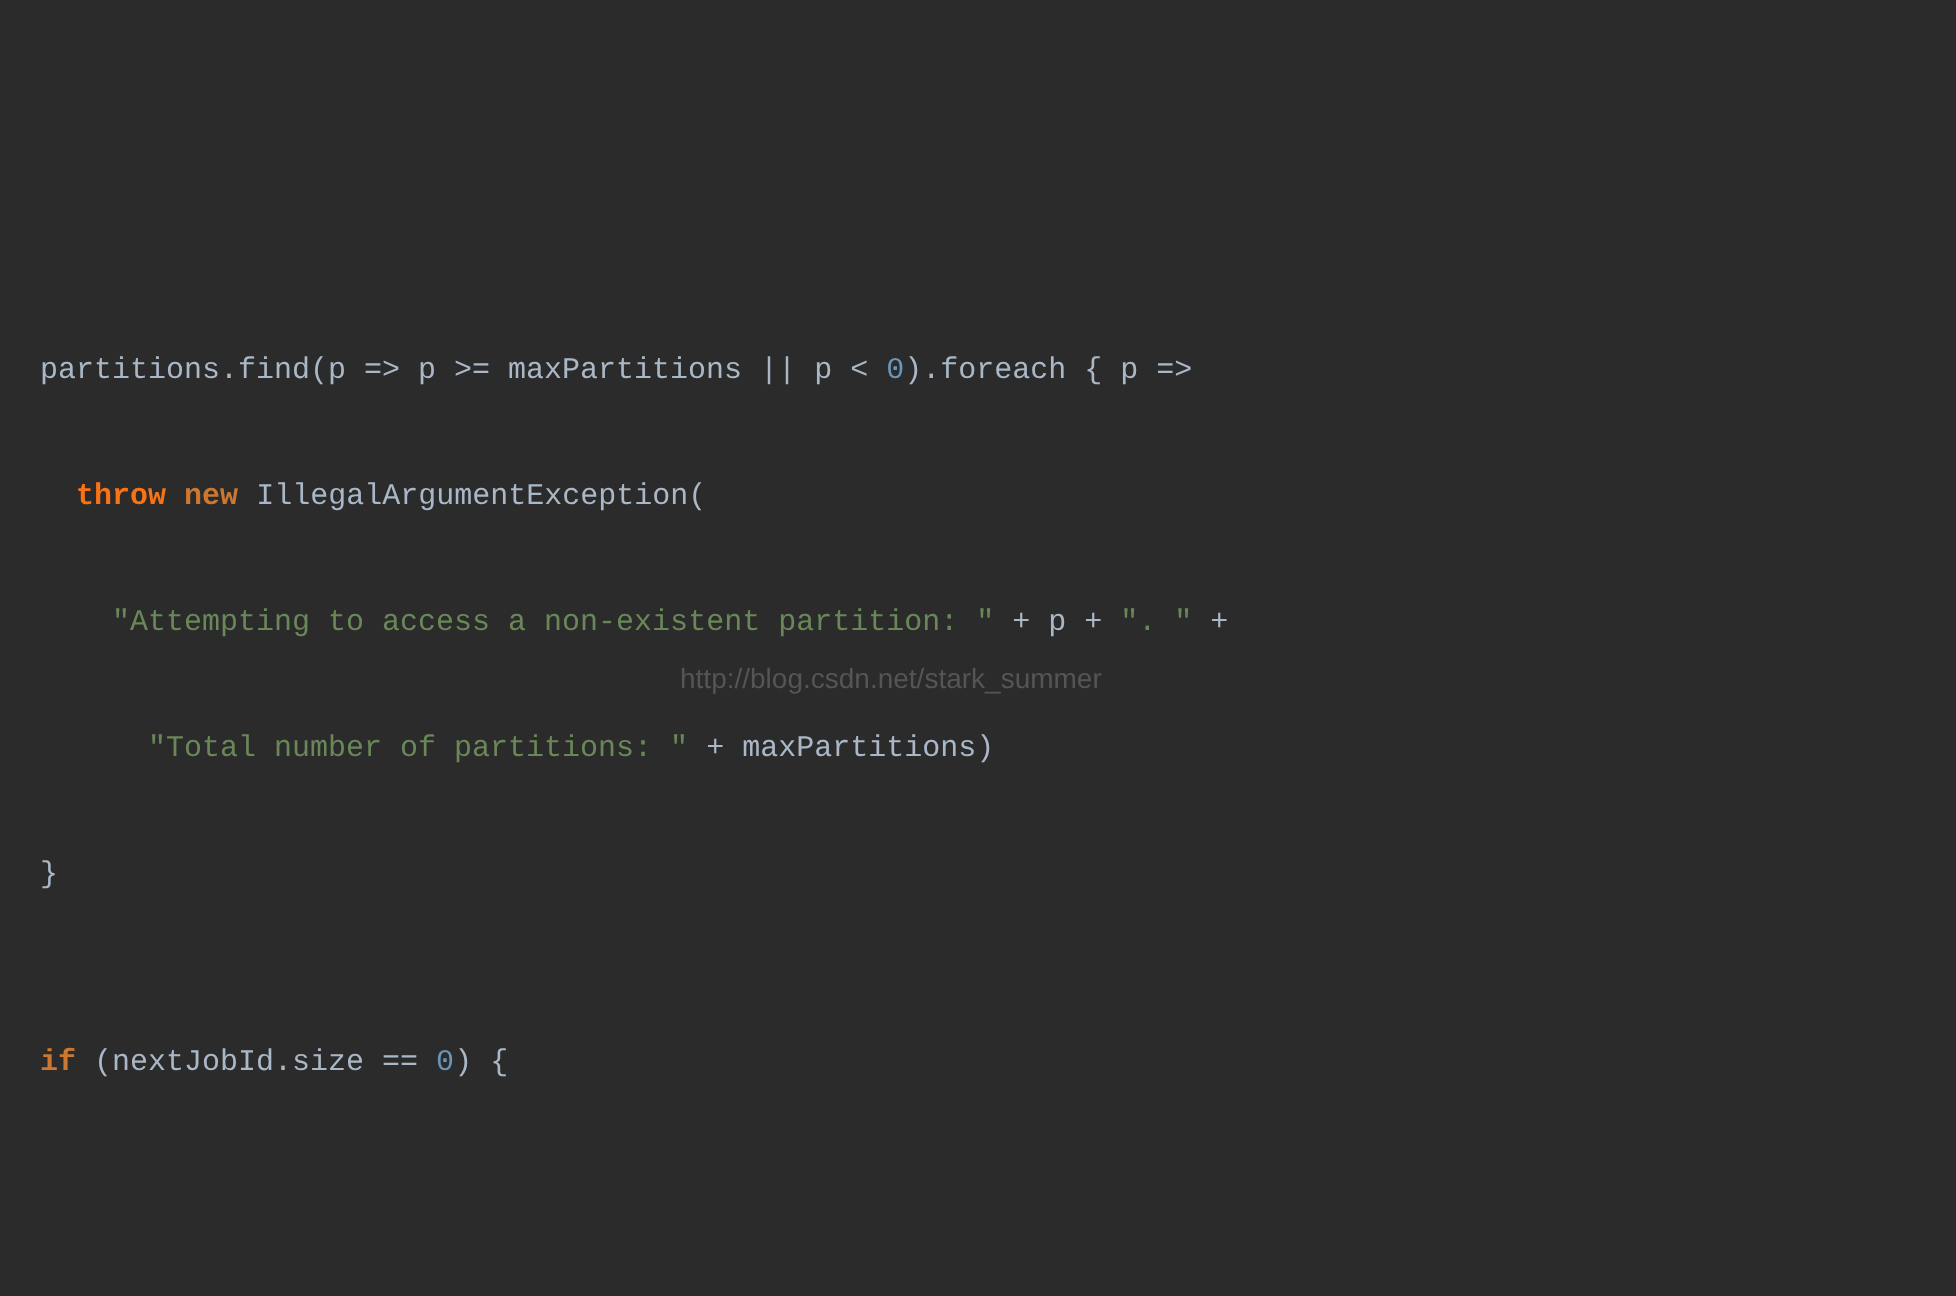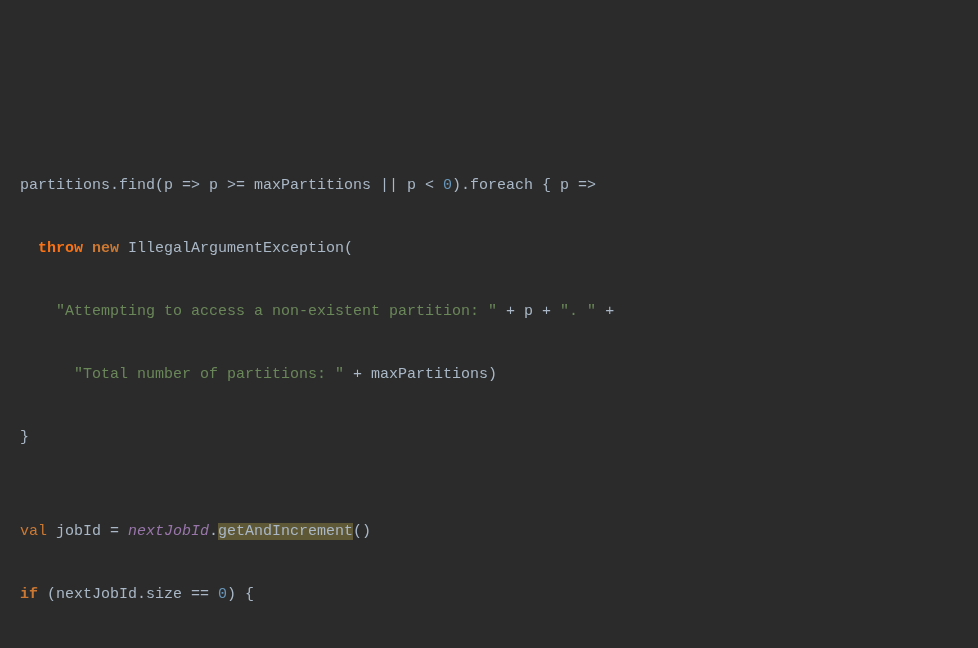--- a/index.html
+++ b/index.html
@@ -45,24 +45,24 @@
 
 
 
 <div>
 <span class="line"><span>partitions.find(p =&gt; p &gt;= maxPartitions || p &lt; </span><span class="num">0</span><span>).foreach { p =&gt;</span></span>
 <span class="line"><span>  </span><span class="kw-throw">throw</span><span> </span><span class="kw-new">new</span><span> </span><span>IllegalArgumentException(</span></span>
 <span class="line"><span>    </span><span class="string">"Attempting to access a non-existent partition: "</span><span> + p + </span><span class="string">". "</span><span> +</span></span>
 <span class="line"><span>      </span><span class="string">"Total number of partitions: "</span><span> + maxPartitions)</span></span>
 <span class="line">}</span>
 <span class="line"></span>
-<span class="line"><span class="kw-val">val</span><span> jobId = </span><span class="ident-italic">nextJobId</span><span>.</span><span class="highlight-yellow">getAndIncrement</span><span>()</span></span>
 <span class="line"><span class="kw-if">if</span><span> (nextJobId.size == </span><span class="num">0</span><span>) {</span></span>
 <span class="line"></span>
 
+<span class="watermark">http://blog.csdn.net/stark_summer</span>
 <span class="line"></span>
 
 
 
 
 
 
 
 
 </div>

